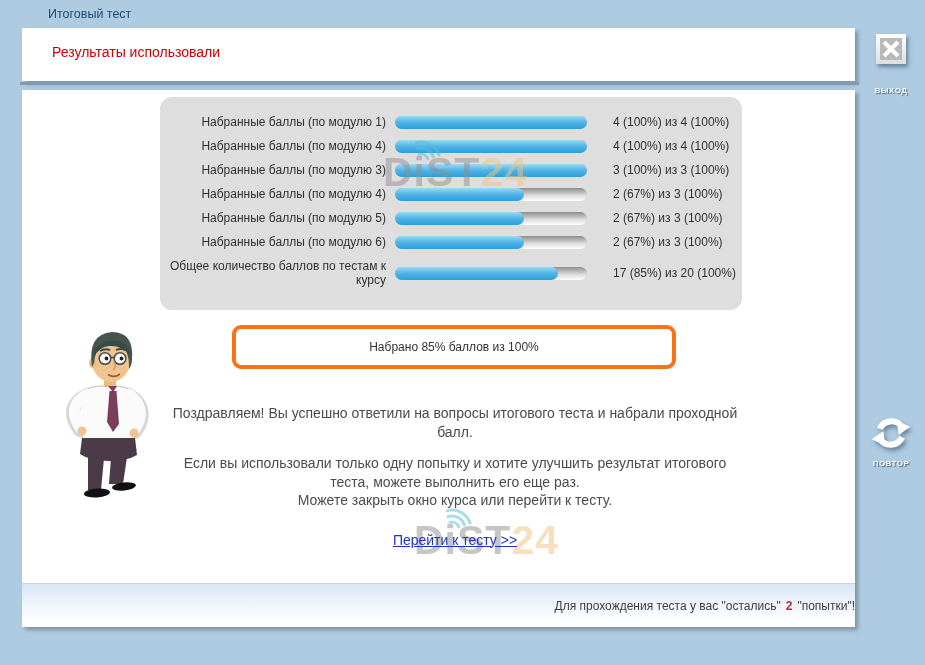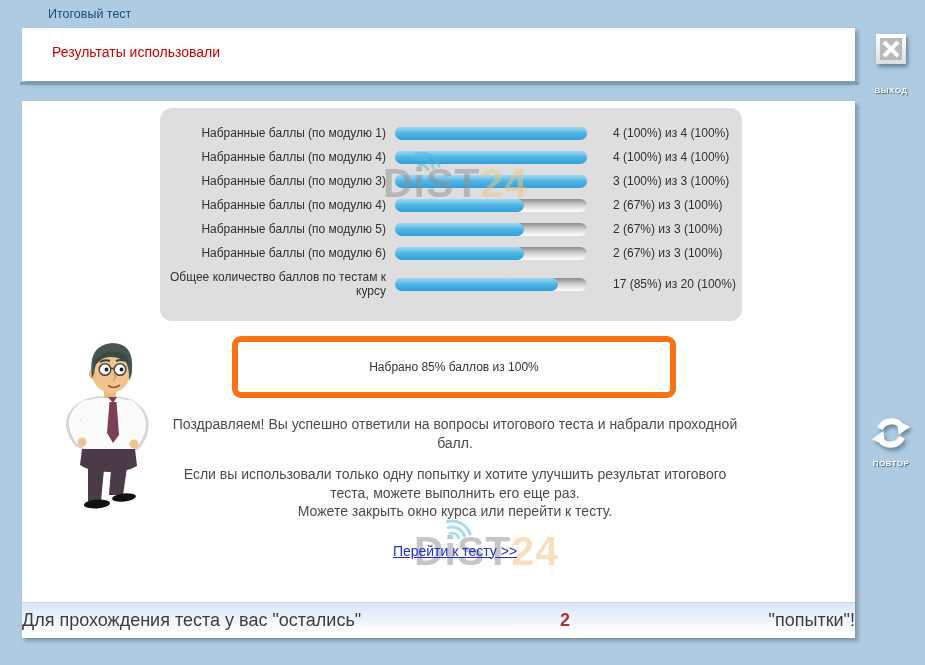--- a/index.html
+++ b/index.html
@@ -8,52 +8,52 @@
   #page { position:relative; width:925px; height:665px; background:#aecbe1; overflow:hidden; }
 
   .window-title { position:absolute; left:48px; top:7px; font-size:12.5px; color:#1d4a75; }
 
   .header-bar { position:absolute; left:22px; top:28px; width:833px; height:53px; background:#ffffff;
                 box-shadow:3px 3px 4px rgba(0,0,0,0.28); }
   .header-title { position:absolute; left:30px; top:16px; font-size:14px; color:#cc0000; }
 
   .divider { position:absolute; left:20px; top:82px; width:839px; height:3px; background:#7e9cb5; }
 
-  .main-panel { position:absolute; left:22px; top:101px; width:833px; height:537px; background:#ffffff;
+  .main-panel { position:absolute; left:22px; top:90px; width:833px; height:537px; background:#ffffff;
                 box-shadow:3px 3px 4px rgba(0,0,0,0.28); }
 
   .scores-panel { position:absolute; left:138px; top:7px; width:582px; height:213px;
                   background:#dedede; border-radius:12px; padding-top:13px; }
   .score-row { display:flex; align-items:center; height:24px; }
   .score-row.total { height:38px; }
   .score-label { width:232px; text-align:right; font-size:12px; color:#303030; line-height:14px; padding-right:6px; }
   .bar { width:192px; height:13px; border-radius:7px; margin-left:3px;
          background:linear-gradient(#8d8d8d, #d9d9d9 55%, #ffffff); position:relative; }
   .bar-fill { height:13px; border-radius:7px;
               background:linear-gradient(#9bdaf6 0%, #4fb3e5 50%, #2e9fd8 100%); }
   .score-value { font-size:12px; color:#303030; padding-left:26px; white-space:nowrap; }
 
-  .summary-box { position:absolute; left:210px; top:235px; width:444px; height:62px; background:#ffffff;
-                 border:6px solid #f97316; border-radius:9px; display:flex; align-items:center;
+  .summary-box { position:absolute; left:210px; top:235px; width:444px; height:44px; background:#ffffff;
+                 border:4px solid #f97316; border-radius:9px; display:flex; align-items:center;
                  justify-content:center; font-size:12px; color:#333333; z-index:2; }
 
   .character { position:absolute; left:33px; top:237px; width:104px; height:178px; z-index:2; }
 
   .message { position:absolute; left:143px; top:314px; width:580px; text-align:center;
              font-size:14px; color:#4b4b4b; line-height:18.5px; z-index:2; }
   .message p { margin:0; }
   .message .p1 { margin-bottom:13px; }
   .message .warning { color:#cc2b2b; }
   .link-row { margin-top:21px; }
   a.go-link { color:#2431c8; font-size:14px; cursor:pointer; }
 
-  .footer-bar { position:absolute; left:0; bottom:0; width:100%; height:36px;
+  .footer-bar { position:absolute; left:0; bottom:0; width:100%; height:44px;
                 background:linear-gradient(#d9e6f7, #ffffff 85%); border-top:1px solid #c6d6ea;
-                display:flex; align-items:center; justify-content:space-between;
-                font-size:18px; color:#3d3d3d; z-index:2; }
+                display:flex; align-items:center; justify-content:flex-end;
+                font-size:12px; color:#3d3d3d; z-index:2; }
   .attempts { color:#b03434; font-weight:bold; margin:0 5px; }
 
   .side-btn { position:absolute; display:flex; flex-direction:column; align-items:center; cursor:pointer; }
   .exit-group { left:867px; top:34px; width:48px;gap:19px; }
   .repeat-group { left:862px; top:410px; width:58px; }
   .exit-btn { width:30px; height:30px; background:linear-gradient(#ffffff,#dedede);
               box-shadow:2px 3px 4px rgba(35,60,80,0.5); display:flex; align-items:center; justify-content:center; }
   .exit-inner { width:22px; height:22px; background:#b9b9b9; display:flex; align-items:center; justify-content:center; }
   .btn-label { margin-top:3px; font-size:8px; font-weight:bold; color:#ffffff; letter-spacing:0.5px;
                text-shadow:1px 1px 1px rgba(50,80,105,0.85); }

